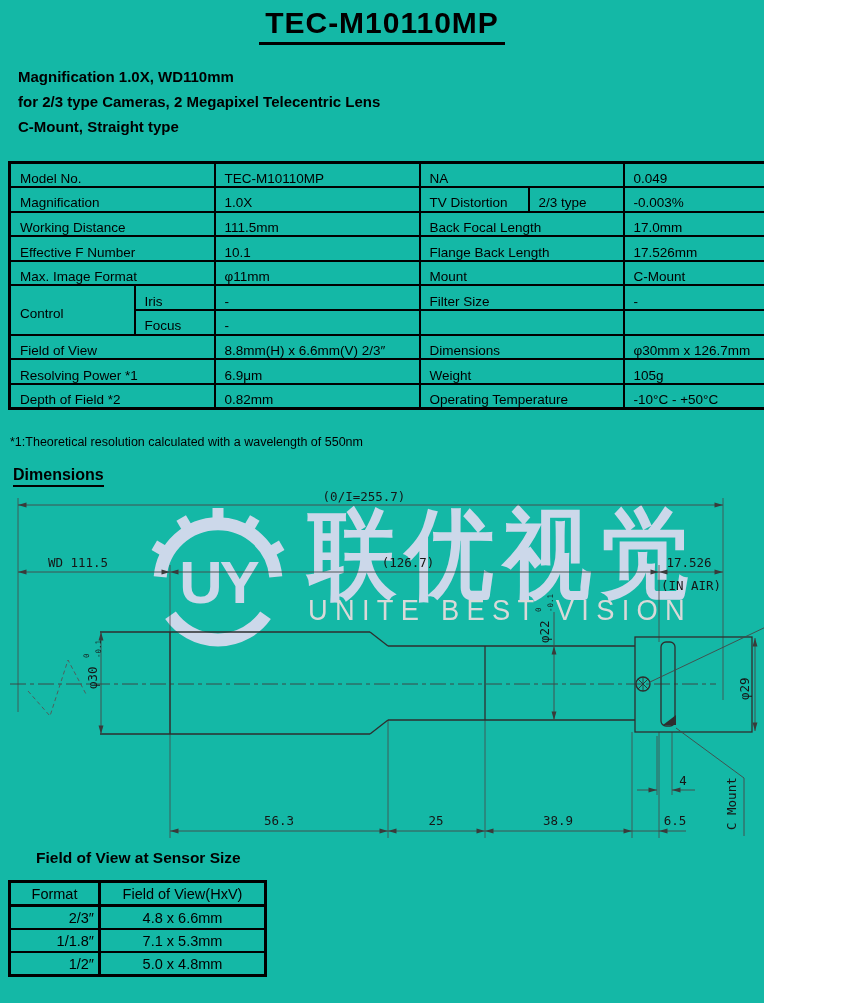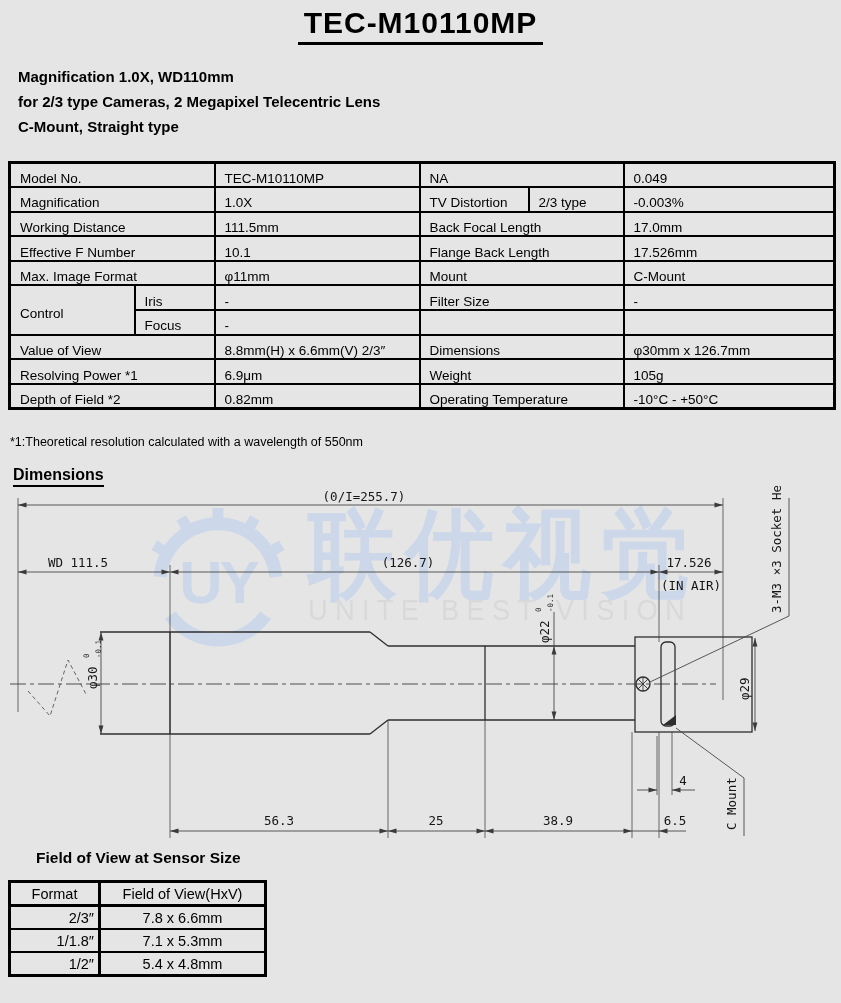--- a/index.html
+++ b/index.html
@@ -1,16 +1,16 @@
 <!DOCTYPE html>
 <html><head>
 <meta charset="utf-8">
 <style>
   html,body{margin:0;padding:0;background:#fff;}
-  .page{position:relative;width:841px;height:1003px;background:#e5e5e5;overflow:hidden;
+  .page{position:relative;width:764px;height:1003px;background:#14b8a6;overflow:hidden;
         font-family:"Liberation Sans",sans-serif;color:#000;}
   
   .title-wrap{position:absolute;top:6px;left:0;right:0;text-align:center;}
   .title{display:inline-block;font-size:30px;font-weight:bold;letter-spacing:1px;
          border-bottom:3px solid #000;padding:0 6px 2px 6px;}
   
   .subtitle{position:absolute;left:10px;top:64px;font-size:15px;font-weight:bold;line-height:25px;margin-left:8px;}
   
   table.spec{position:absolute;left:8px;top:161px;width:825px;border-collapse:collapse;
              table-layout:fixed;font-size:13.5px;border:3px solid #000;}
@@ -104,21 +104,21 @@
       <td colspan="2">Filter Size</td>
       <td>-</td>
     </tr>
     <tr>
       <td>Focus</td>
       <td>-</td>
       <td colspan="2"></td>
       <td></td>
     </tr>
     <tr>
-      <td colspan="2">Value of View</td>
+      <td colspan="2">Field of View</td>
       <td>8.8mm(H) x 6.6mm(V) 2/3″</td>
       <td colspan="2">Dimensions</td>
       <td>φ30mm x 126.7mm</td>
     </tr>
     <tr>
       <td colspan="2">Resolving Power *1</td>
       <td>6.9μm</td>
       <td colspan="2">Weight</td>
       <td>105g</td>
     </tr>
@@ -260,26 +260,26 @@
         <col style="width:90px">
         <col style="width:166px">
       </colgroup>
     <tbody>
         <tr>
       <th class="fmt">Format</th>
       <th>Field of View(HxV)</th>
     </tr>
     <tr>
       <td class="fmt">2/3″</td>
-      <td class="val">7.8 x 6.6mm</td>
+      <td class="val">4.8 x 6.6mm</td>
     </tr>
     <tr>
       <td class="fmt">1/1.8″</td>
       <td class="val">7.1 x 5.3mm</td>
     </tr>
     <tr>
       <td class="fmt">1/2″</td>
-      <td class="val">5.4 x 4.8mm</td>
+      <td class="val">5.0 x 4.8mm</td>
     </tr>
   </tbody>
     </table>
 
 </div>
 
 </body></html>

